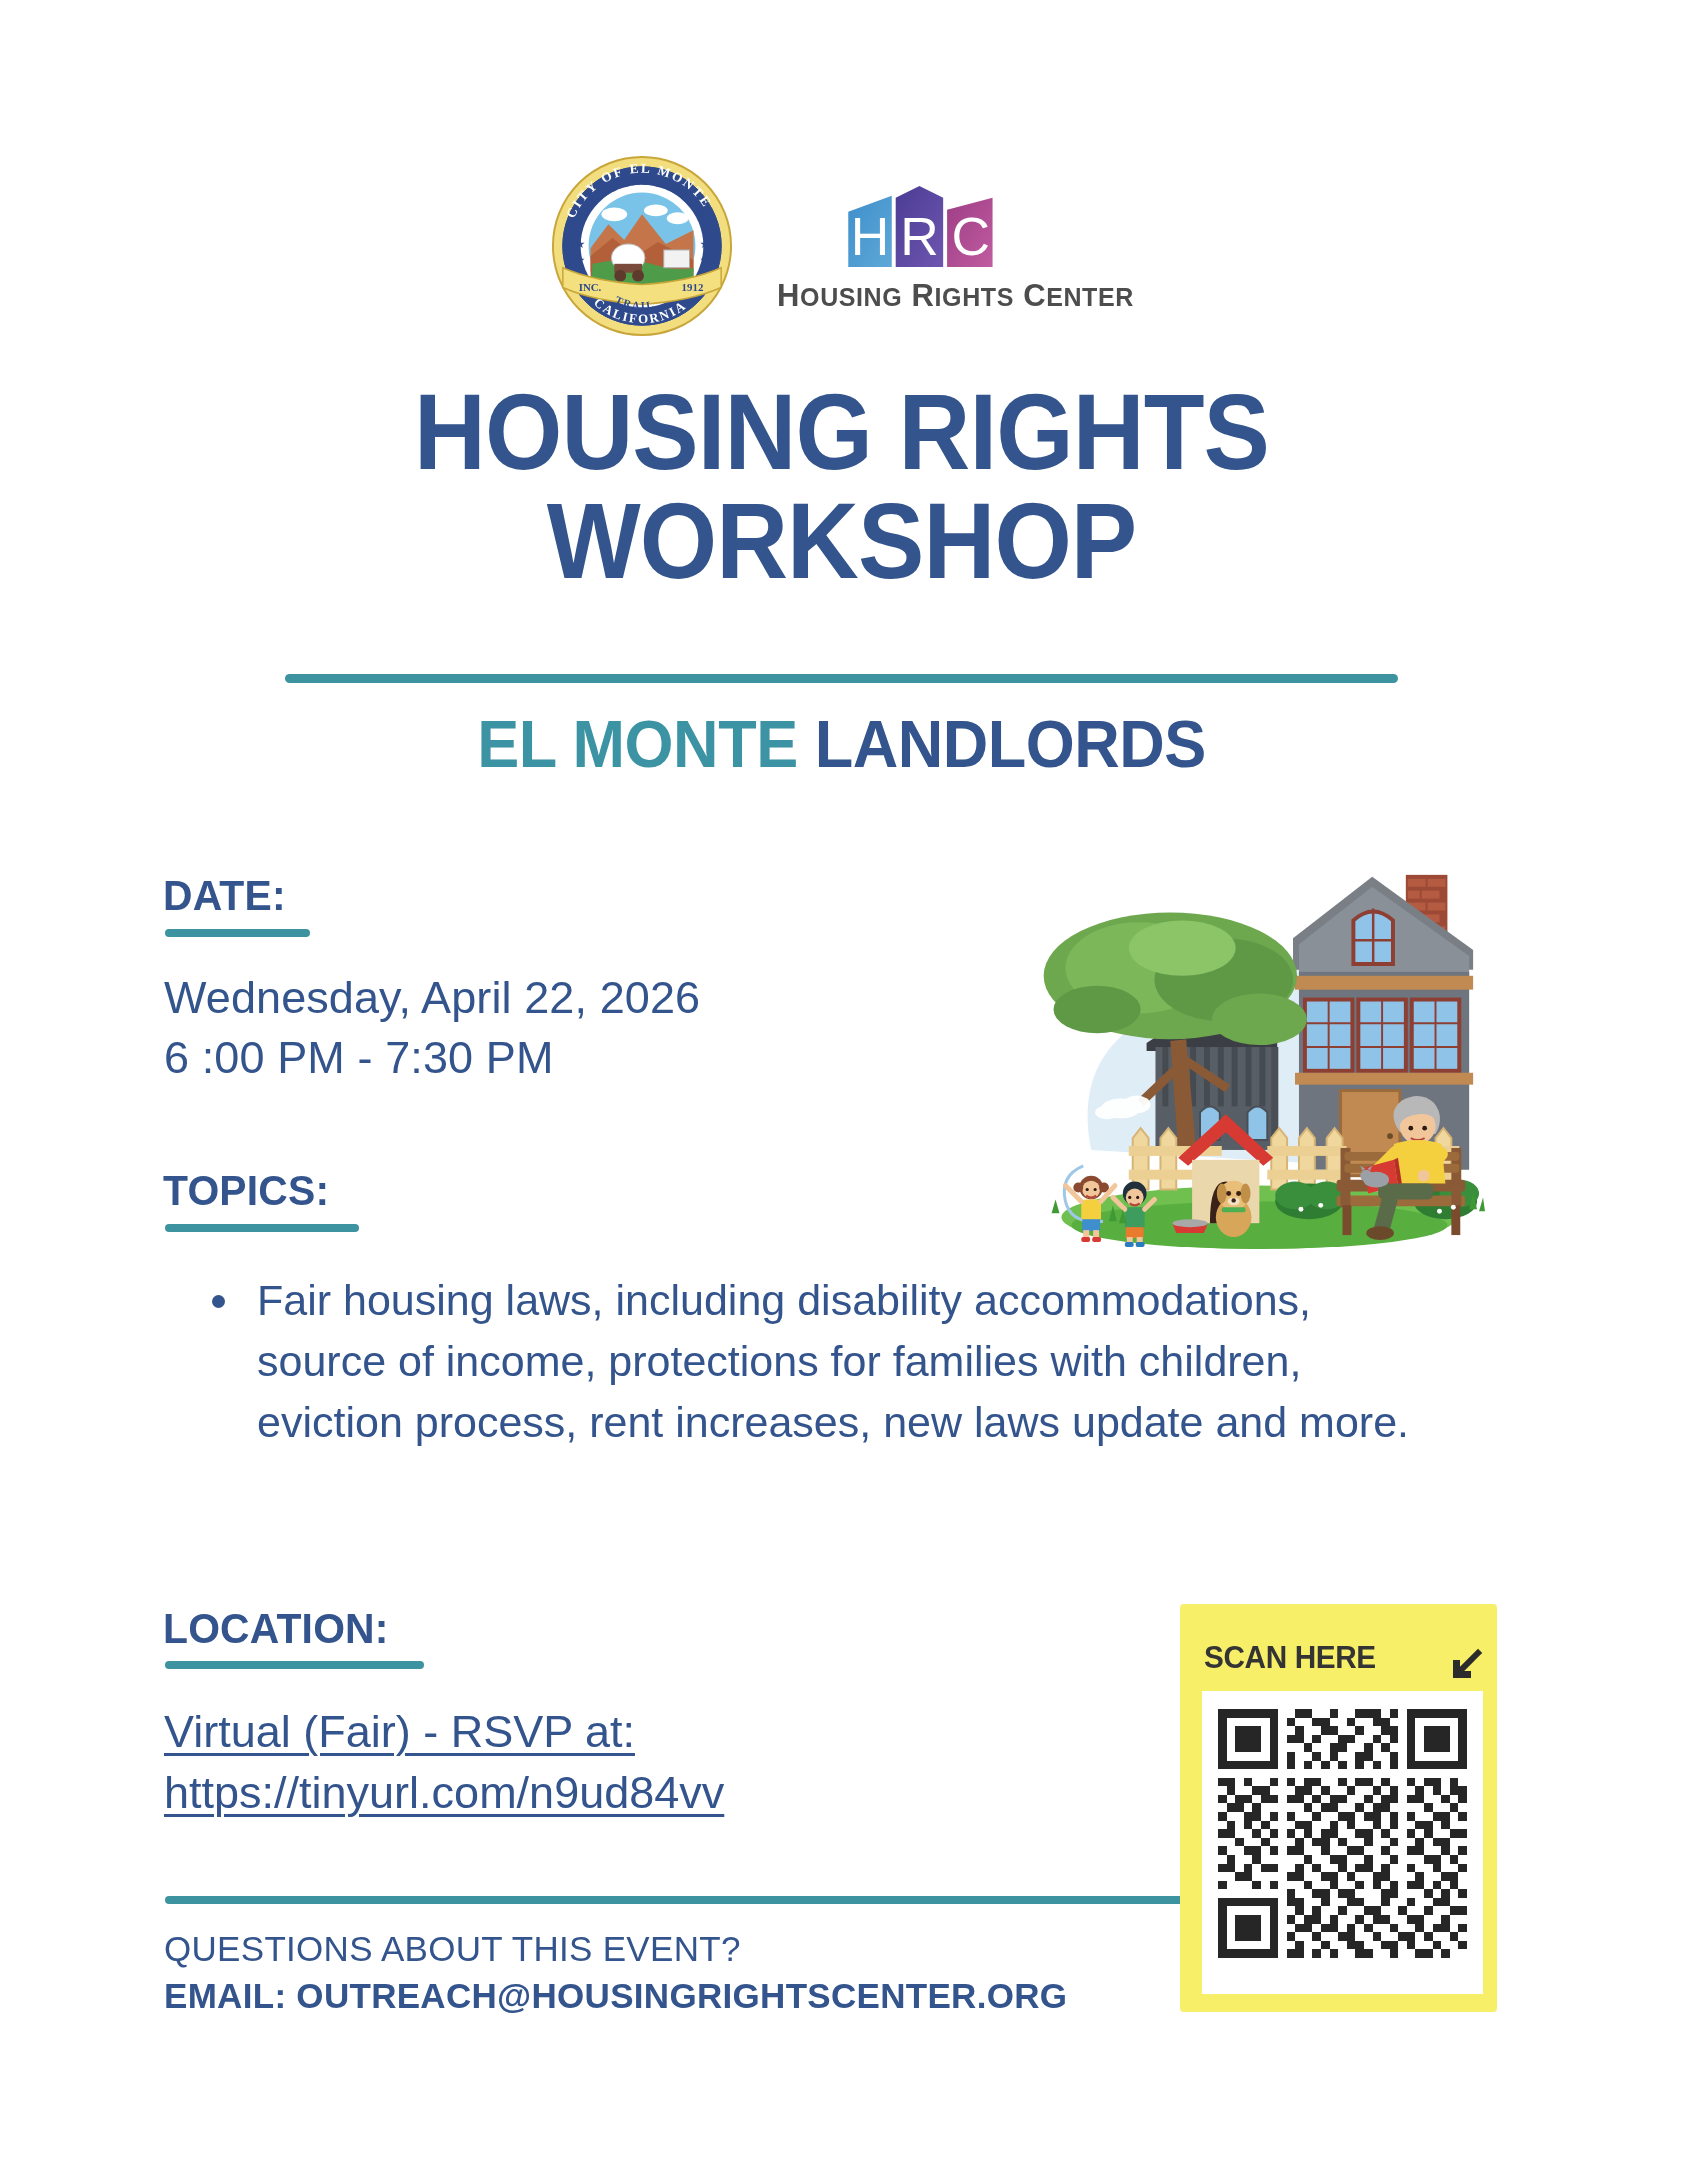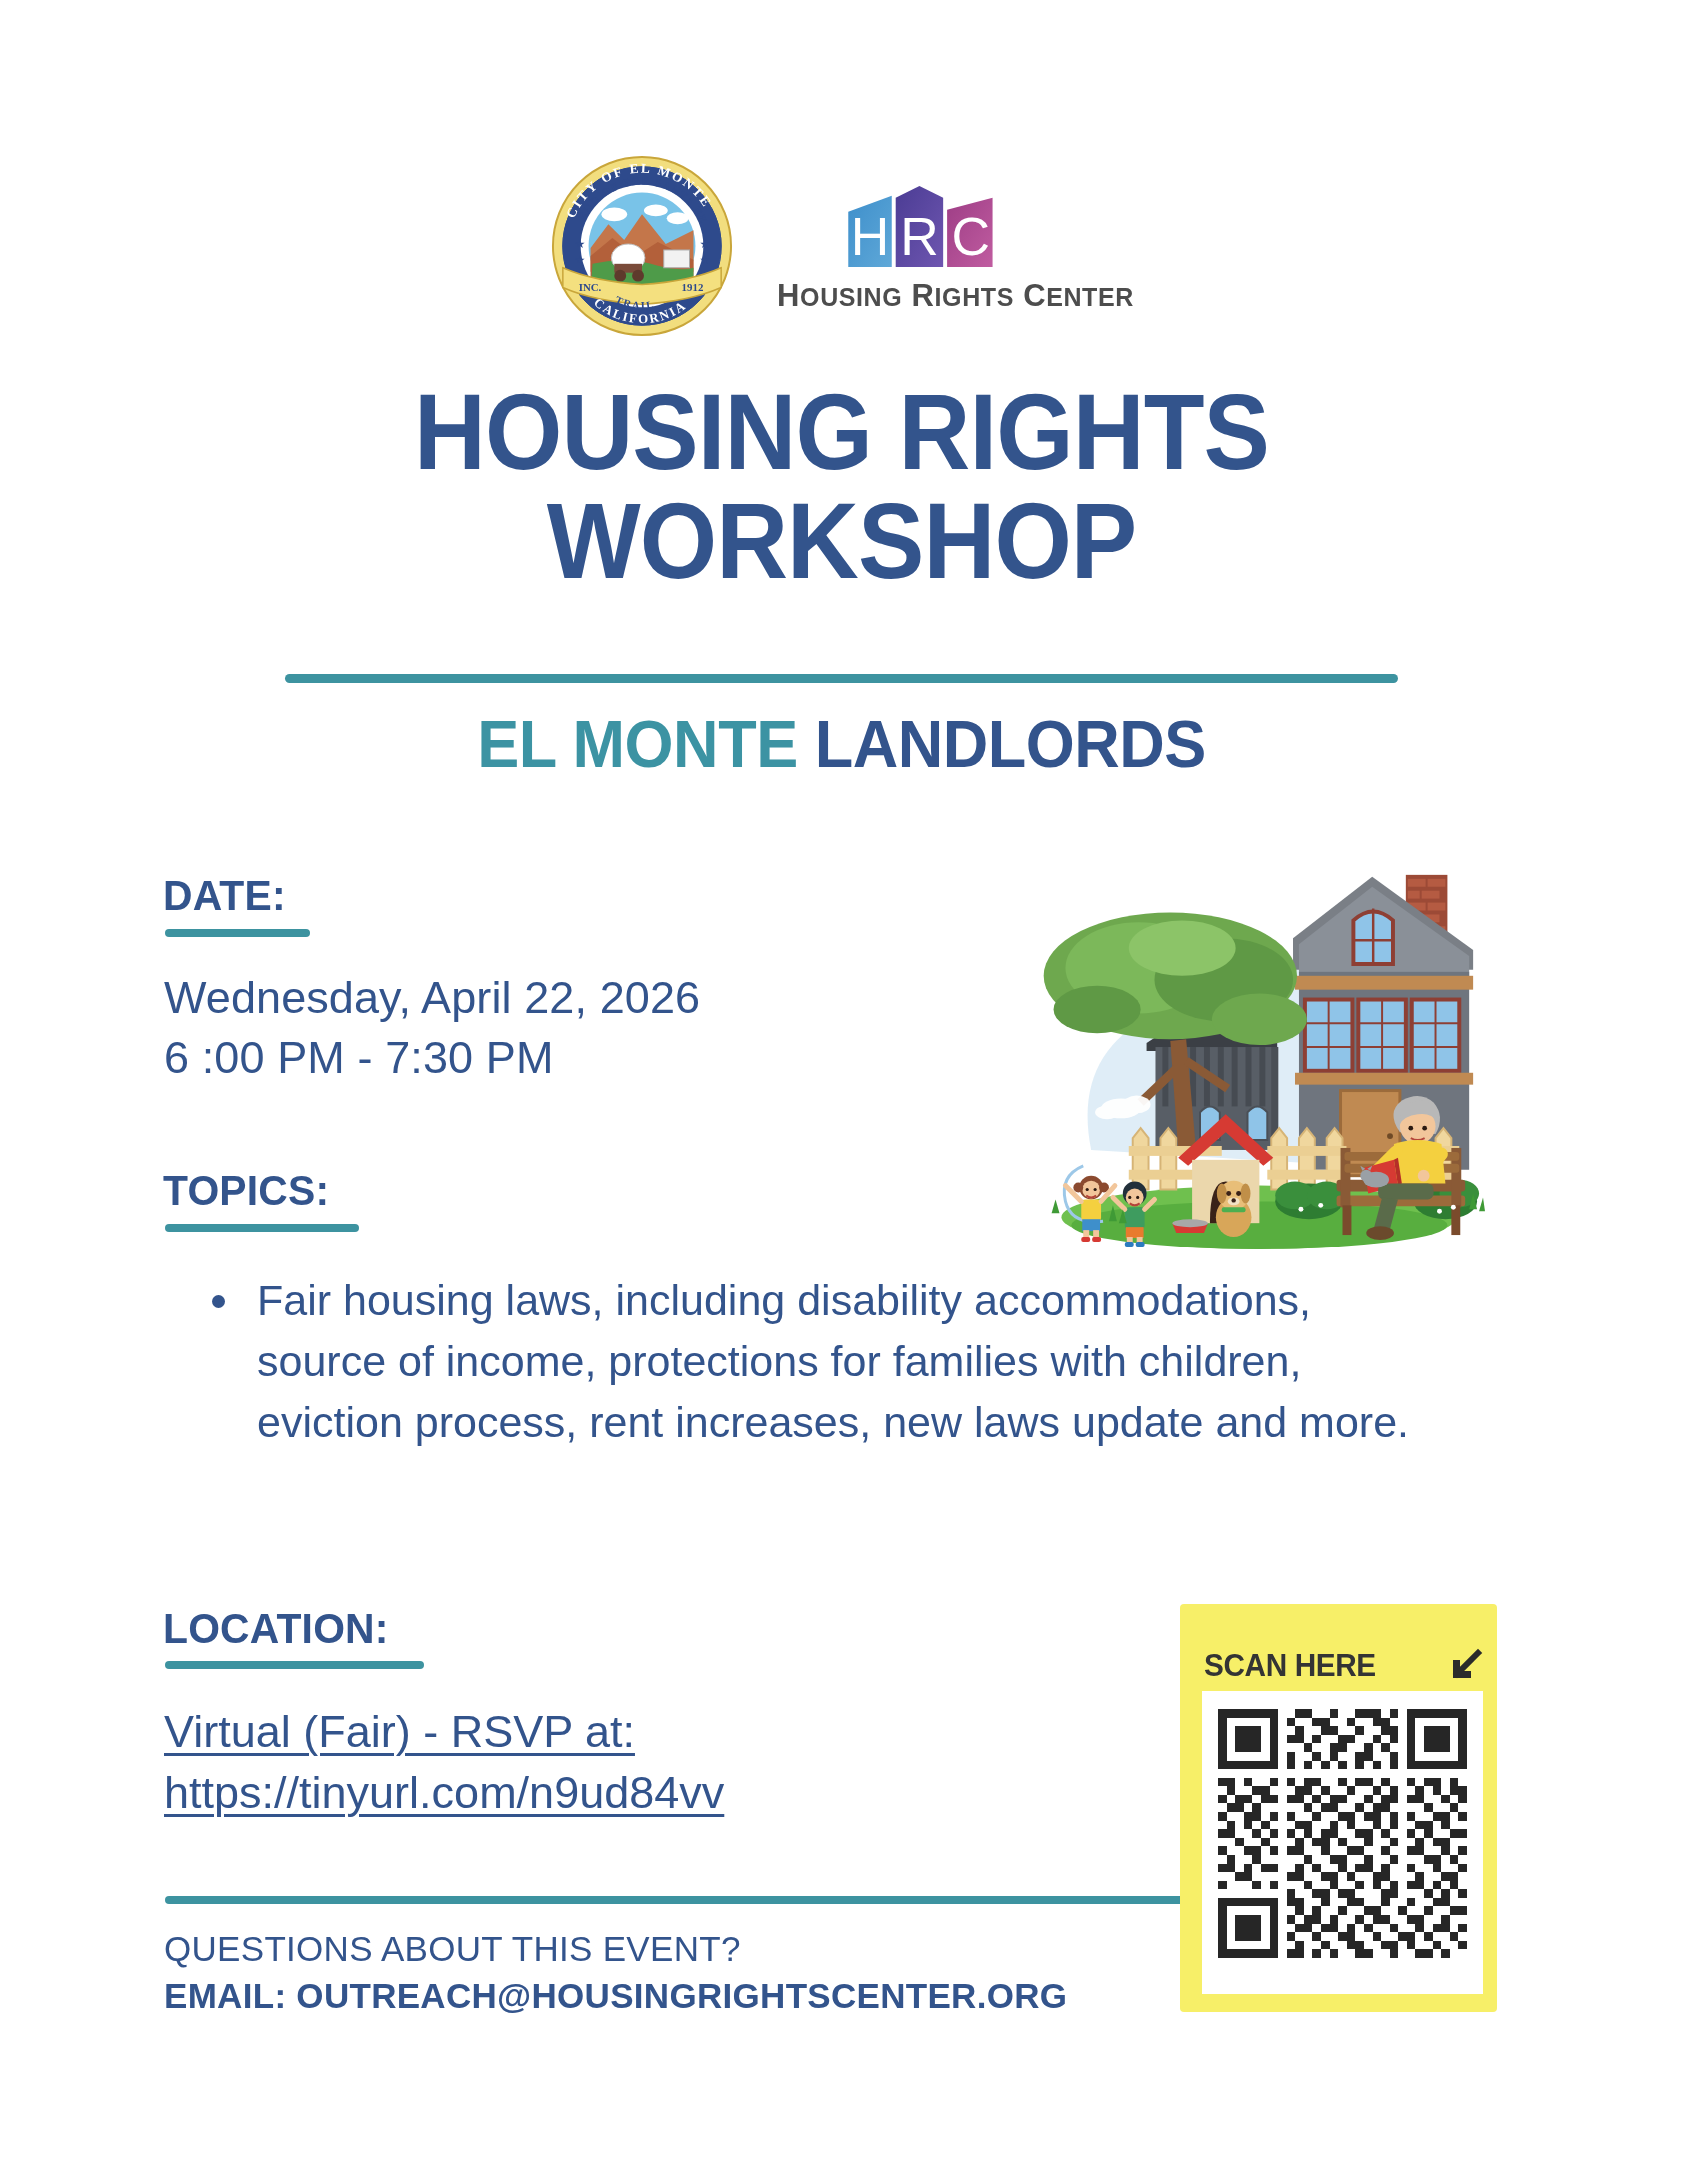--- a/index.html
+++ b/index.html
@@ -232,21 +232,21 @@
     bottom: 18px;
     background: #ffffff;
   }
   .scan-banner {
     position: absolute;
     left: 24px;
     top: 36px;
     width: 230px;
     height: 51px;
     display: flex;
-    align-items: center;
+    align-items: flex-start;
     background: #F7EF68;
   }
   .scan-label {
     font-family: "Liberation Sans", sans-serif;
     font-size: 31px;
     font-weight: 700;
     letter-spacing: -0.4px;
     color: #343434;
     transform: scaleX(0.96);
     transform-origin: left center;

